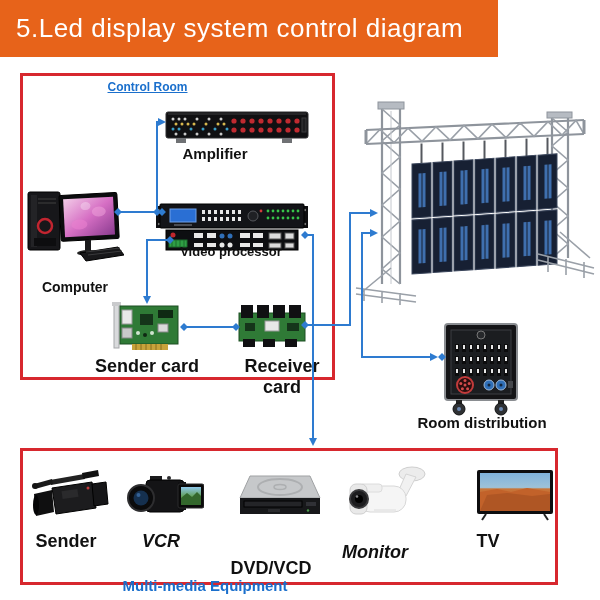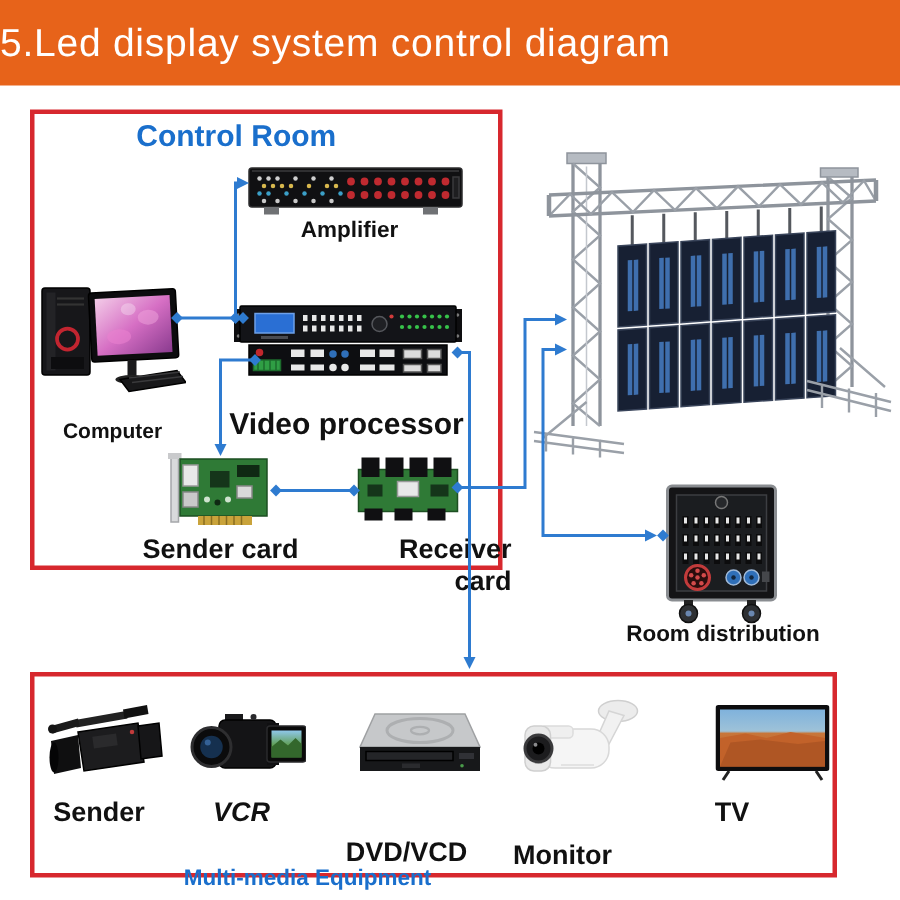--- a/index.html
+++ b/index.html
@@ -1,42 +1,42 @@
 <!DOCTYPE html>
 <html style="--header-bg: #E7631A; --header-text: #FFFFFF; --frame-red: #D7282E; --wire-blue: #2E7BD0; --section-blue: #1A6FCC; --label-black: #111111;"><head>
 <meta charset="utf-8">
 <style>
   html,body{margin:0;padding:0;}
   body{width:600px;height:600px;position:relative;background:#ffffff;
        font-family:"Liberation Sans",sans-serif;overflow:hidden;}
   .abs{position:absolute;}
   
-  .hdr{left:0;top:0;width:600px;height:57px;background:var(--header-bg);
-       display:flex;align-items:center;box-sizing:border-box;}
+  .hdr{left:0;top:0;width:498px;height:57px;background:var(--header-bg);
+       display:flex;align-items:center;box-sizing:border-box;padding-left:16px;}
   .hdr-title{color:var(--header-text);font-size:26px;letter-spacing:.5px;font-weight:normal;}
   
   .frame{border:3px solid var(--frame-red);box-sizing:border-box;background:transparent;}
   .frame-control{left:20px;top:73px;width:315px;height:307px;}
   .frame-media{left:20px;top:448px;width:538px;height:137px;}
   
   .section-label{color:var(--section-blue);font-weight:bold;text-align:center;}
-  .lbl-control{left:85px;top:80px;width:145px;font-size:20px;}
+  .lbl-control{left:75px;top:80px;width:145px;font-size:12px;text-decoration:underline;}
   .lbl-media{left:40px;top:552px;width:330px;font-size:15px;margin-top:25px;}
   
   .dev-label{color:var(--label-black);font-weight:bold;text-align:center;font-size:18px;}
-  .lbl-amplifier{left:169px;top:145px;width:128px;font-size:15px;}
+  .lbl-amplifier{left:151px;top:145px;width:128px;font-size:15px;}
   .lbl-computer{left:22px;top:279px;width:106px;font-size:14px;}
-  .lbl-videoproc{left:152px;top:272px;width:158px;font-size:20px;}
+  .lbl-videoproc{left:152px;top:244px;width:158px;font-size:13px;}
   .lbl-sender{left:93px;top:356px;width:108px;}
-  .lbl-receiver{left:223px;top:356px;width:118px;text-align:right;}
+  .lbl-receiver{left:223px;top:356px;width:118px;}
   .lbl-power{left:403px;top:414px;width:158px;font-size:15px;}
   .lbl-camera{left:28px;top:531px;width:76px;}
   .lbl-vcr{left:125px;top:531px;width:72px;font-style:italic;}
   .lbl-dvd{left:226px;top:558px;width:90px;}
-  .lbl-monitor{left:333px;top:560px;width:84px;}
+  .lbl-monitor{left:333px;top:542px;width:84px;font-style:italic;}
   .lbl-tv{left:452px;top:531px;width:72px;}
   svg{display:block;}
   .wire{stroke:var(--wire-blue);stroke-width:2;fill:none;}
   .wirefill{fill:var(--wire-blue);}
   .truss{stroke:#9aa0a8;stroke-width:1.6;fill:none;}
   .truss2{stroke:#8e949c;stroke-width:2.2;fill:none;}
 </style>
 </head>
 <body>
 

